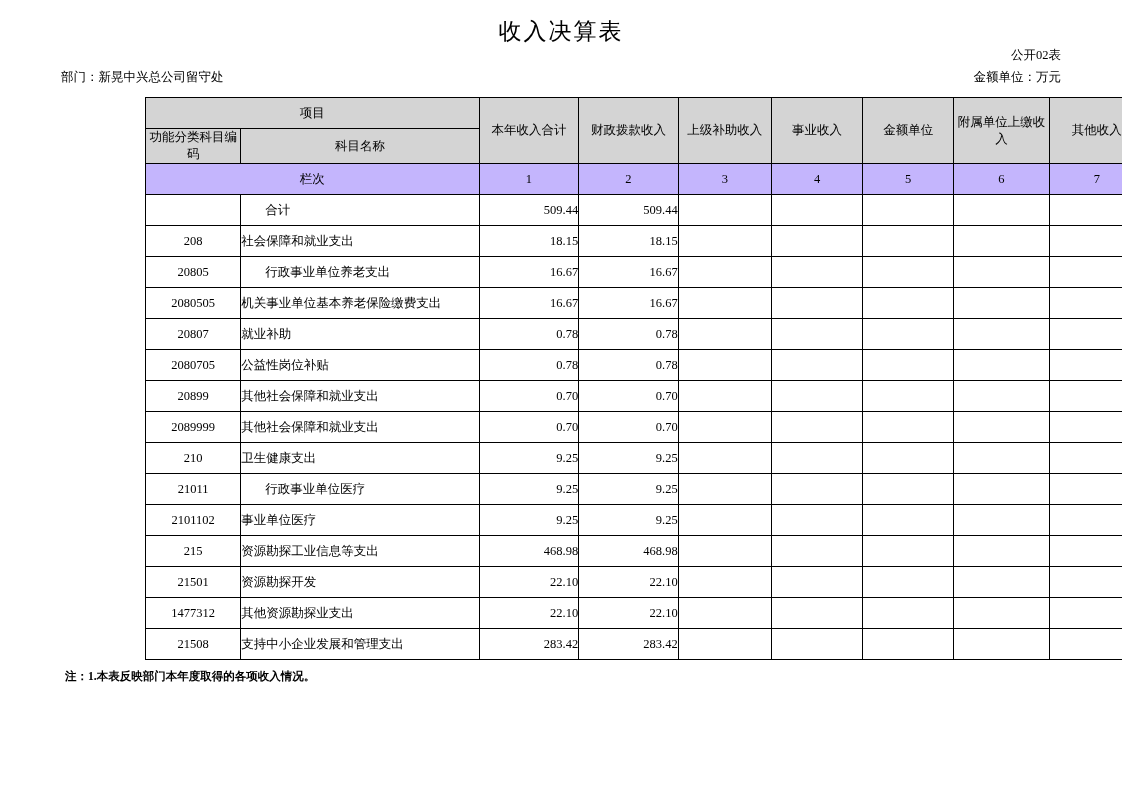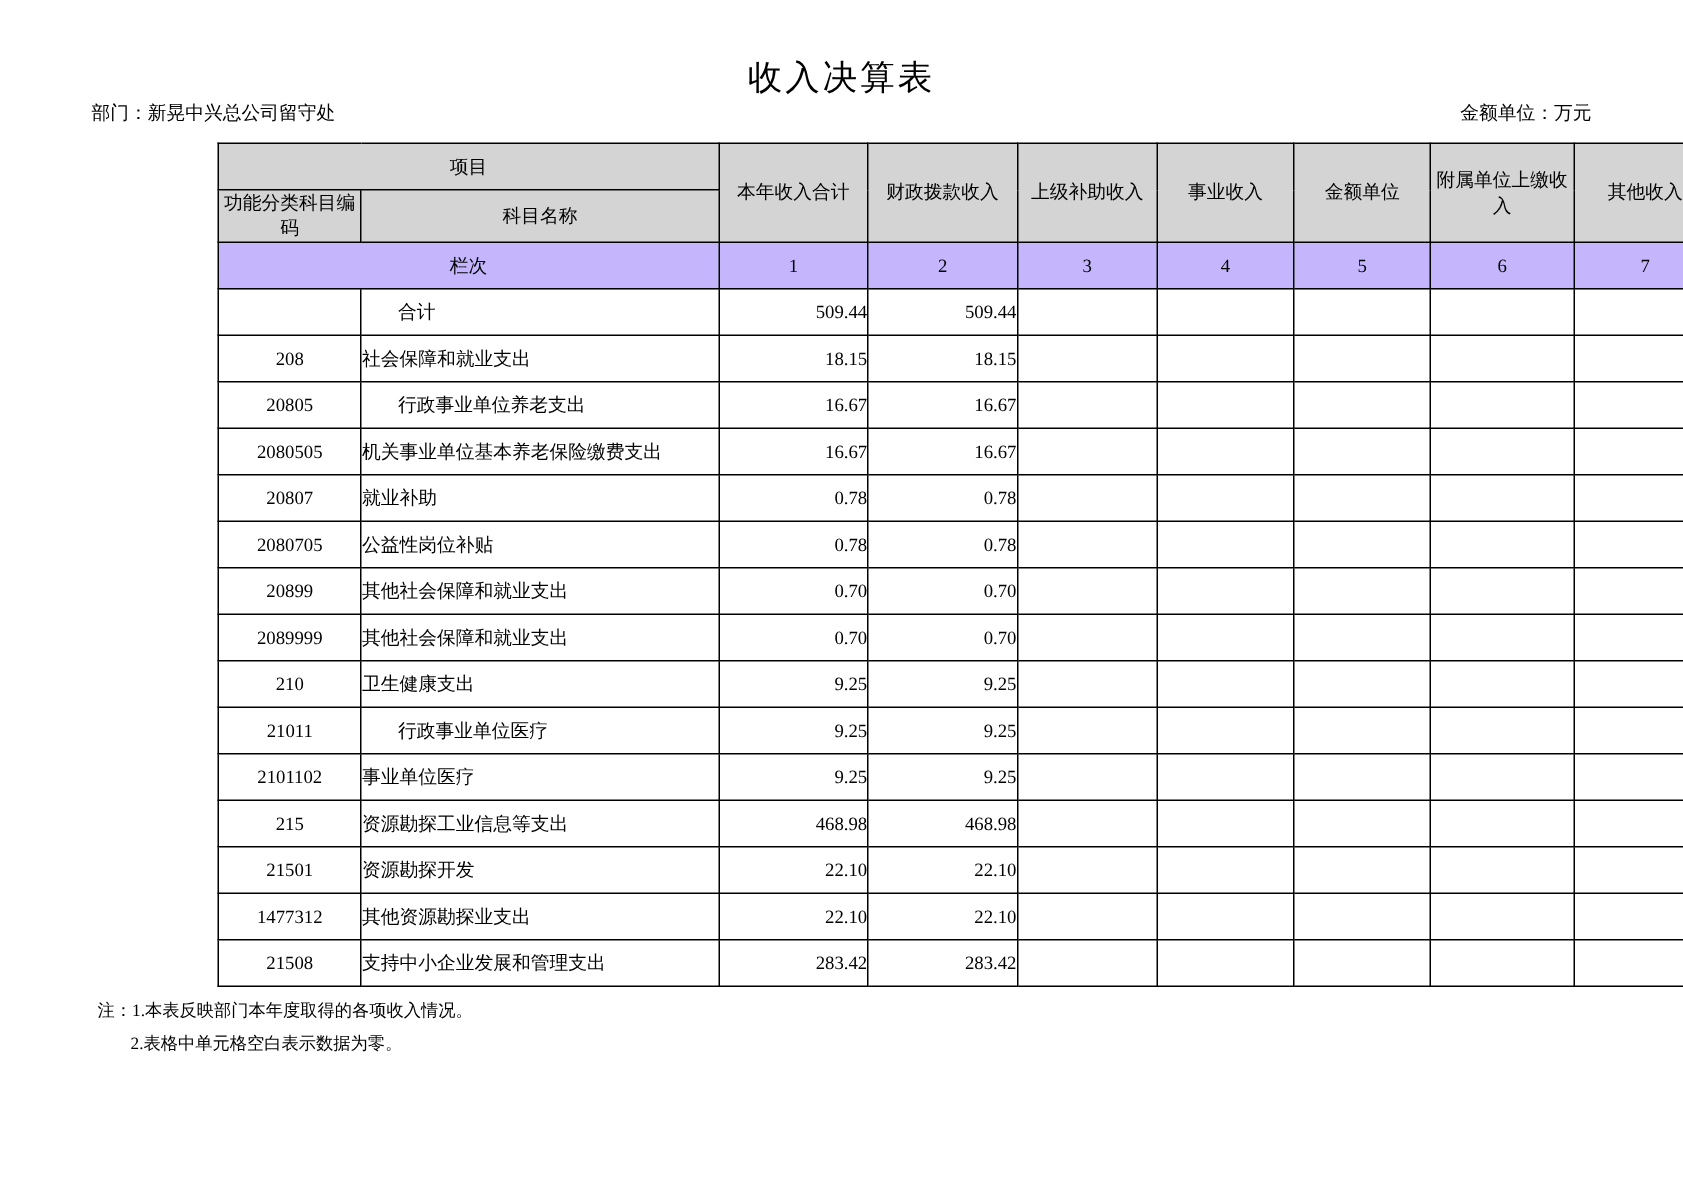--- a/index.html
+++ b/index.html
@@ -18,21 +18,21 @@
   .page {
     position: relative;
     width: 1122px;
     height: 793px;
     box-sizing: border-box;
   }
   .doc-title {
     text-align: center;
     font-size: 23px;
     letter-spacing: 2px;
-    margin-top: 36px;
+    margin-top: 16px;
     font-weight: normal;
     font-family: "Liberation Serif", "DejaVu Serif", serif;
   }
   .meta-row {
     position: relative;
     margin: 0 auto;
     width: 1000px;
     height: 22px;
     font-size: 12.5px;
   }
@@ -98,21 +98,21 @@
   }
   td.blank {
     text-align: center;
   }
   .notes {
     width: 1000px;
     margin: 6px auto 0 auto;
     font-size: 11.5px;
     line-height: 1.9;
   }
-  .notes div.n1 { padding-left: 4px; }
+  .notes div.n1 { padding-left: 4px; font-weight: bold; }
   .notes div.n2 { padding-left: 26px; }
   .col-code { width: 92px; }
   .col-name { width: 230px; }
   .col-n { width: 96px; }
   .col-n2 { width: 96px; }
   .col-n3 { width: 90px; }
   .col-n4 { width: 88px; }
   .col-n5 { width: 88px; }
   .col-n6 { width: 92px; }
   .col-n7 { width: 92px; }
@@ -126,20 +126,23 @@
     height: 24px;
   }
 </style>
 </head>
 <body>
 
 <div class="page">
 
   <div class="doc-title">收入决算表</div>
 
+  <div class="meta-row">
+    <div class="meta-right-top">公开02表</div>
+  </div>
 
   <div class="meta-row">
     <div class="meta-left">部门：新晃中兴总公司留守处</div>
     <div class="meta-right">金额单位：万元</div>
   </div>
 
   <div class="table-wrap">
     <table class="fin">
       <colgroup>
         <col class="col-code">
@@ -343,16 +346,15 @@
             <td class="blank"></td>
             <td class="blank"></td>
             <td class="blank"></td>
           </tr>
         </tbody>
     </table>
   </div>
 
   <div class="notes">
     <div class="n1">注：1.本表反映部门本年度取得的各项收入情况。</div>
-    <div class="n2">2.表格中单元格空白表示数据为零。</div>
   </div>
 
 </div>
 
 </body></html>

